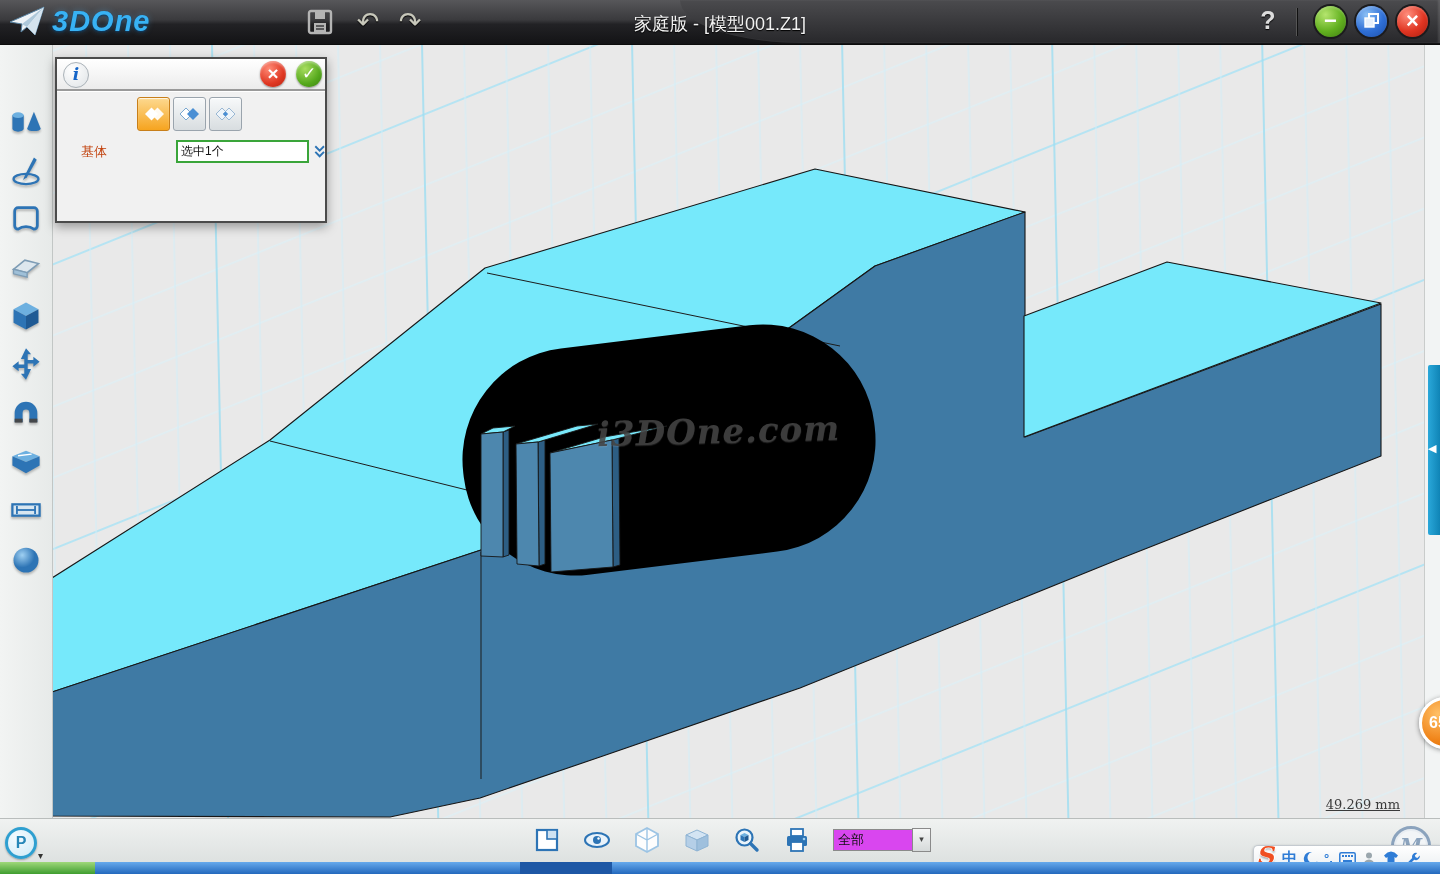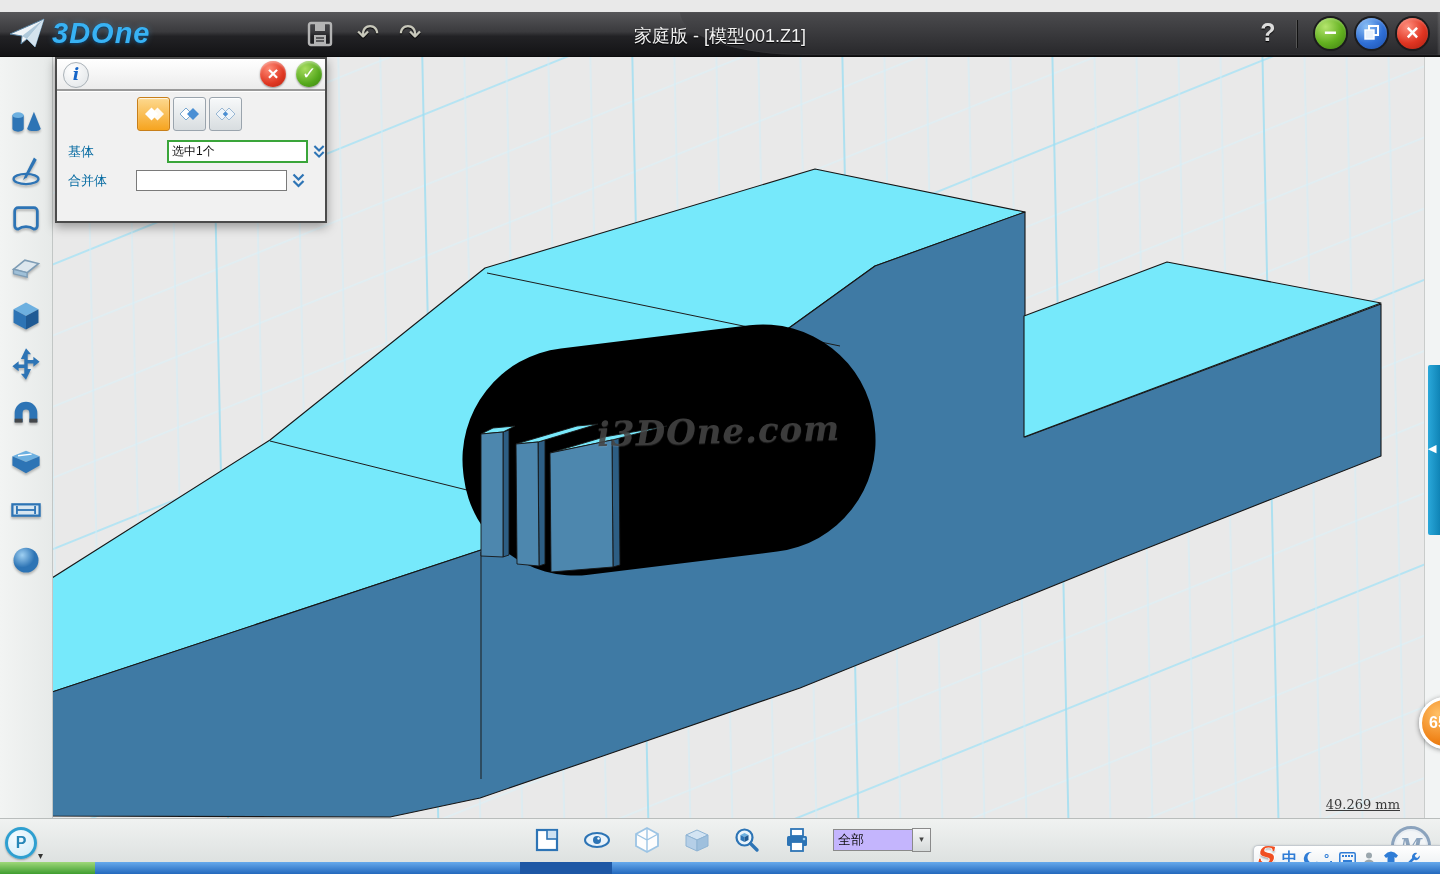--- a/index.html
+++ b/index.html
@@ -3,21 +3,21 @@
 <meta charset="utf-8">
 <style>
   html,body{margin:0;padding:0;background:#777;}
   #app{position:relative;width:1440px;height:874px;overflow:hidden;background:#e9e9e9;
        font-family:"Liberation Sans","DejaVu Sans",sans-serif;-webkit-user-select:none;}
   .abs{position:absolute;}
 
   
   #titlebar{left:0;top:0;width:1440px;height:44px;
     background:linear-gradient(180deg,#57575a 0%,#3a3a3d 45%,#222225 55%,#131315 100%);
-    border-bottom:1px solid #0c0c0c;z-index:30;margin-top:12px;}
+    border-bottom:1px solid #0c0c0c;z-index:30;}
   #tb-curve{left:680px;top:0;width:760px;height:43px;
     background:linear-gradient(180deg,#4b4b4e,#28282b);
     border-bottom-left-radius:260px 90px;box-shadow:-2px 0 2px rgba(255,255,255,.12) inset;}
   #logo{left:8px;top:4px;display:flex;align-items:center;gap:6px;}
   #logo-text{font-style:italic;font-weight:bold;font-size:29px;letter-spacing:1px;
     color:#38b2f4;text-shadow:0 1px 2px #0a3a63,0 0 6px rgba(90,190,255,.35);}
   .tb-btn{color:#c7c7ba;font-size:27px;line-height:36px;width:40px;text-align:center;top:4px;
     cursor:pointer;text-shadow:0 1px 1px #000;}
   #title-text{left:0;top:12px;width:1440px;text-align:center;color:#f2f2f2;font-size:18px;
     text-shadow:0 1px 1px #000;}
@@ -71,38 +71,38 @@
     box-shadow:0 1px 2px rgba(0,0,0,.4),0 2px 2px rgba(255,255,255,.35) inset;}
   #dlg-cancel{left:203px;background:radial-gradient(circle at 35% 30%,#ff8a76,#df3722 60%,#b32413);
     font-size:19px;line-height:25px;}
   #dlg-ok{left:239px;background:radial-gradient(circle at 35% 30%,#a8dd60,#55a81c 60%,#3c7f10);
     font-size:17px;line-height:26px;}
   #dlg-toolbar{position:relative;height:40px;padding-left:80px;padding-top:6px;display:flex;gap:3px;}
   .dlg-tbtn{width:31px;height:32px;border:1px solid #9aa4ad;border-radius:3px;cursor:pointer;
     background:linear-gradient(#f7f9fa,#d8dde0);box-shadow:0 1px 1px rgba(255,255,255,.8) inset;}
   .dlg-tbtn.sel{background:linear-gradient(#fdd98f,#f6a41f);border-color:#c87f1a;}
   .dlg-row{position:relative;height:29px;display:flex;align-items:center;}
-  .dlg-label{width:68px;padding-left:11px;font-size:13px;color:#0369a1;}
+  .dlg-label{width:68px;padding-left:24px;font-size:13px;color:#c2410c;}
   .dlg-input{width:143px;height:17px;background:#fff;border:1px solid #7a7a7a;
     padding:1px 3px;font-size:12px;color:#111;line-height:17px;overflow:hidden;white-space:nowrap;cursor:text;}
   .dlg-input.sel{border:2px solid #3aa53a;width:141px;margin-left:36px;}
   .chev{margin-left:5px;cursor:pointer;}
 
   
   #bottombar{left:0;top:818px;width:1440px;height:44px;
     background:linear-gradient(#f0f2f1,#dde1e0);border-top:1px solid #b9bdbc;z-index:15;}
   #p-badge{left:5px;top:827px;width:26px;height:26px;border-radius:50%;z-index:16;cursor:pointer;
     border:3px solid #2e9fd0;background:radial-gradient(circle at 35% 30%,#f4fbff,#cfeaf6);
     color:#2787b8;font-weight:bold;font-size:16px;text-align:center;line-height:26px;
     box-shadow:0 1px 2px rgba(0,0,0,.3);}
   #p-caret{left:38px;top:850px;font-size:10px;color:#333;z-index:16;cursor:pointer;}
   #center-tools{left:533px;top:826px;display:flex;gap:22px;align-items:center;z-index:16;}
   .ct-icon{width:28px;height:28px;cursor:pointer;}
   #filter-box{display:flex;align-items:center;cursor:pointer;}
-  #filter-value{width:70px;height:18px;background:#c4b5fd;border:1px solid #8a8a8a;border-right:none;
+  #filter-value{width:70px;height:18px;background:#d946ef;border:1px solid #8a8a8a;border-right:none;
     font-size:13px;padding:1px 4px;color:#111;}
   #filter-arrow{width:17px;height:22px;background:linear-gradient(#f5f6f6,#d6dada);
     border:1px solid #8a8a8a;text-align:center;font-size:9px;line-height:20px;color:#444;}
   #m-badge{left:1391px;top:826px;width:34px;height:34px;border-radius:50%;z-index:15;
     border:3px solid #8ba3bd;box-shadow:0 0 0 2px #e8edf2 inset;background:#f2f5f7;
     color:#8ba3bd;font-family:"DejaVu Serif",serif;font-style:italic;font-weight:bold;
     font-size:20px;text-align:center;line-height:34px;}
   #ime-bar{left:1253px;top:845px;width:187px;height:27px;z-index:17;
     background:linear-gradient(#ffffff,#e9edf0);border:1px solid #c4cad0;border-right:none;
     border-radius:5px 0 0 5px;box-shadow:0 1px 3px rgba(0,0,0,.25);
@@ -304,27 +304,20 @@
         </svg>
       </div>
     </div>
     <div class="dlg-row">
       <div class="dlg-label">基体</div>
       <div class="dlg-input sel">选中1个</div>
       <svg class="chev" width="13" height="15" viewBox="0 0 13 15">
         <path d="M1.5 1.5 l5 5 5-5 M1.5 8 l5 5 5-5" fill="none" stroke="#2d74b5" stroke-width="2.2"></path>
       </svg>
     </div>
-    <div class="dlg-row">
-      <div class="dlg-label">合并体</div>
-      <div class="dlg-input"></div>
-      <svg class="chev" width="13" height="15" viewBox="0 0 13 15">
-        <path d="M1.5 1.5 l5 5 5-5 M1.5 8 l5 5 5-5" fill="none" stroke="#2d74b5" stroke-width="2.2"></path>
-      </svg>
-    </div>
   </div>
 
   <div id="bottombar" class="abs"></div>
   <div id="p-badge" class="abs">P</div>
   <div id="p-caret" class="abs">▾</div>
 
   <div id="center-tools" class="abs">
     <svg class="ct-icon" viewBox="0 0 28 28">
       <rect x="4" y="4" width="20" height="20" fill="#fff" stroke="#2d74b5" stroke-width="2.2"></rect>
       <rect x="14" y="4" width="10" height="9" fill="#cfe2f2" stroke="#2d74b5" stroke-width="1.6"></rect>

